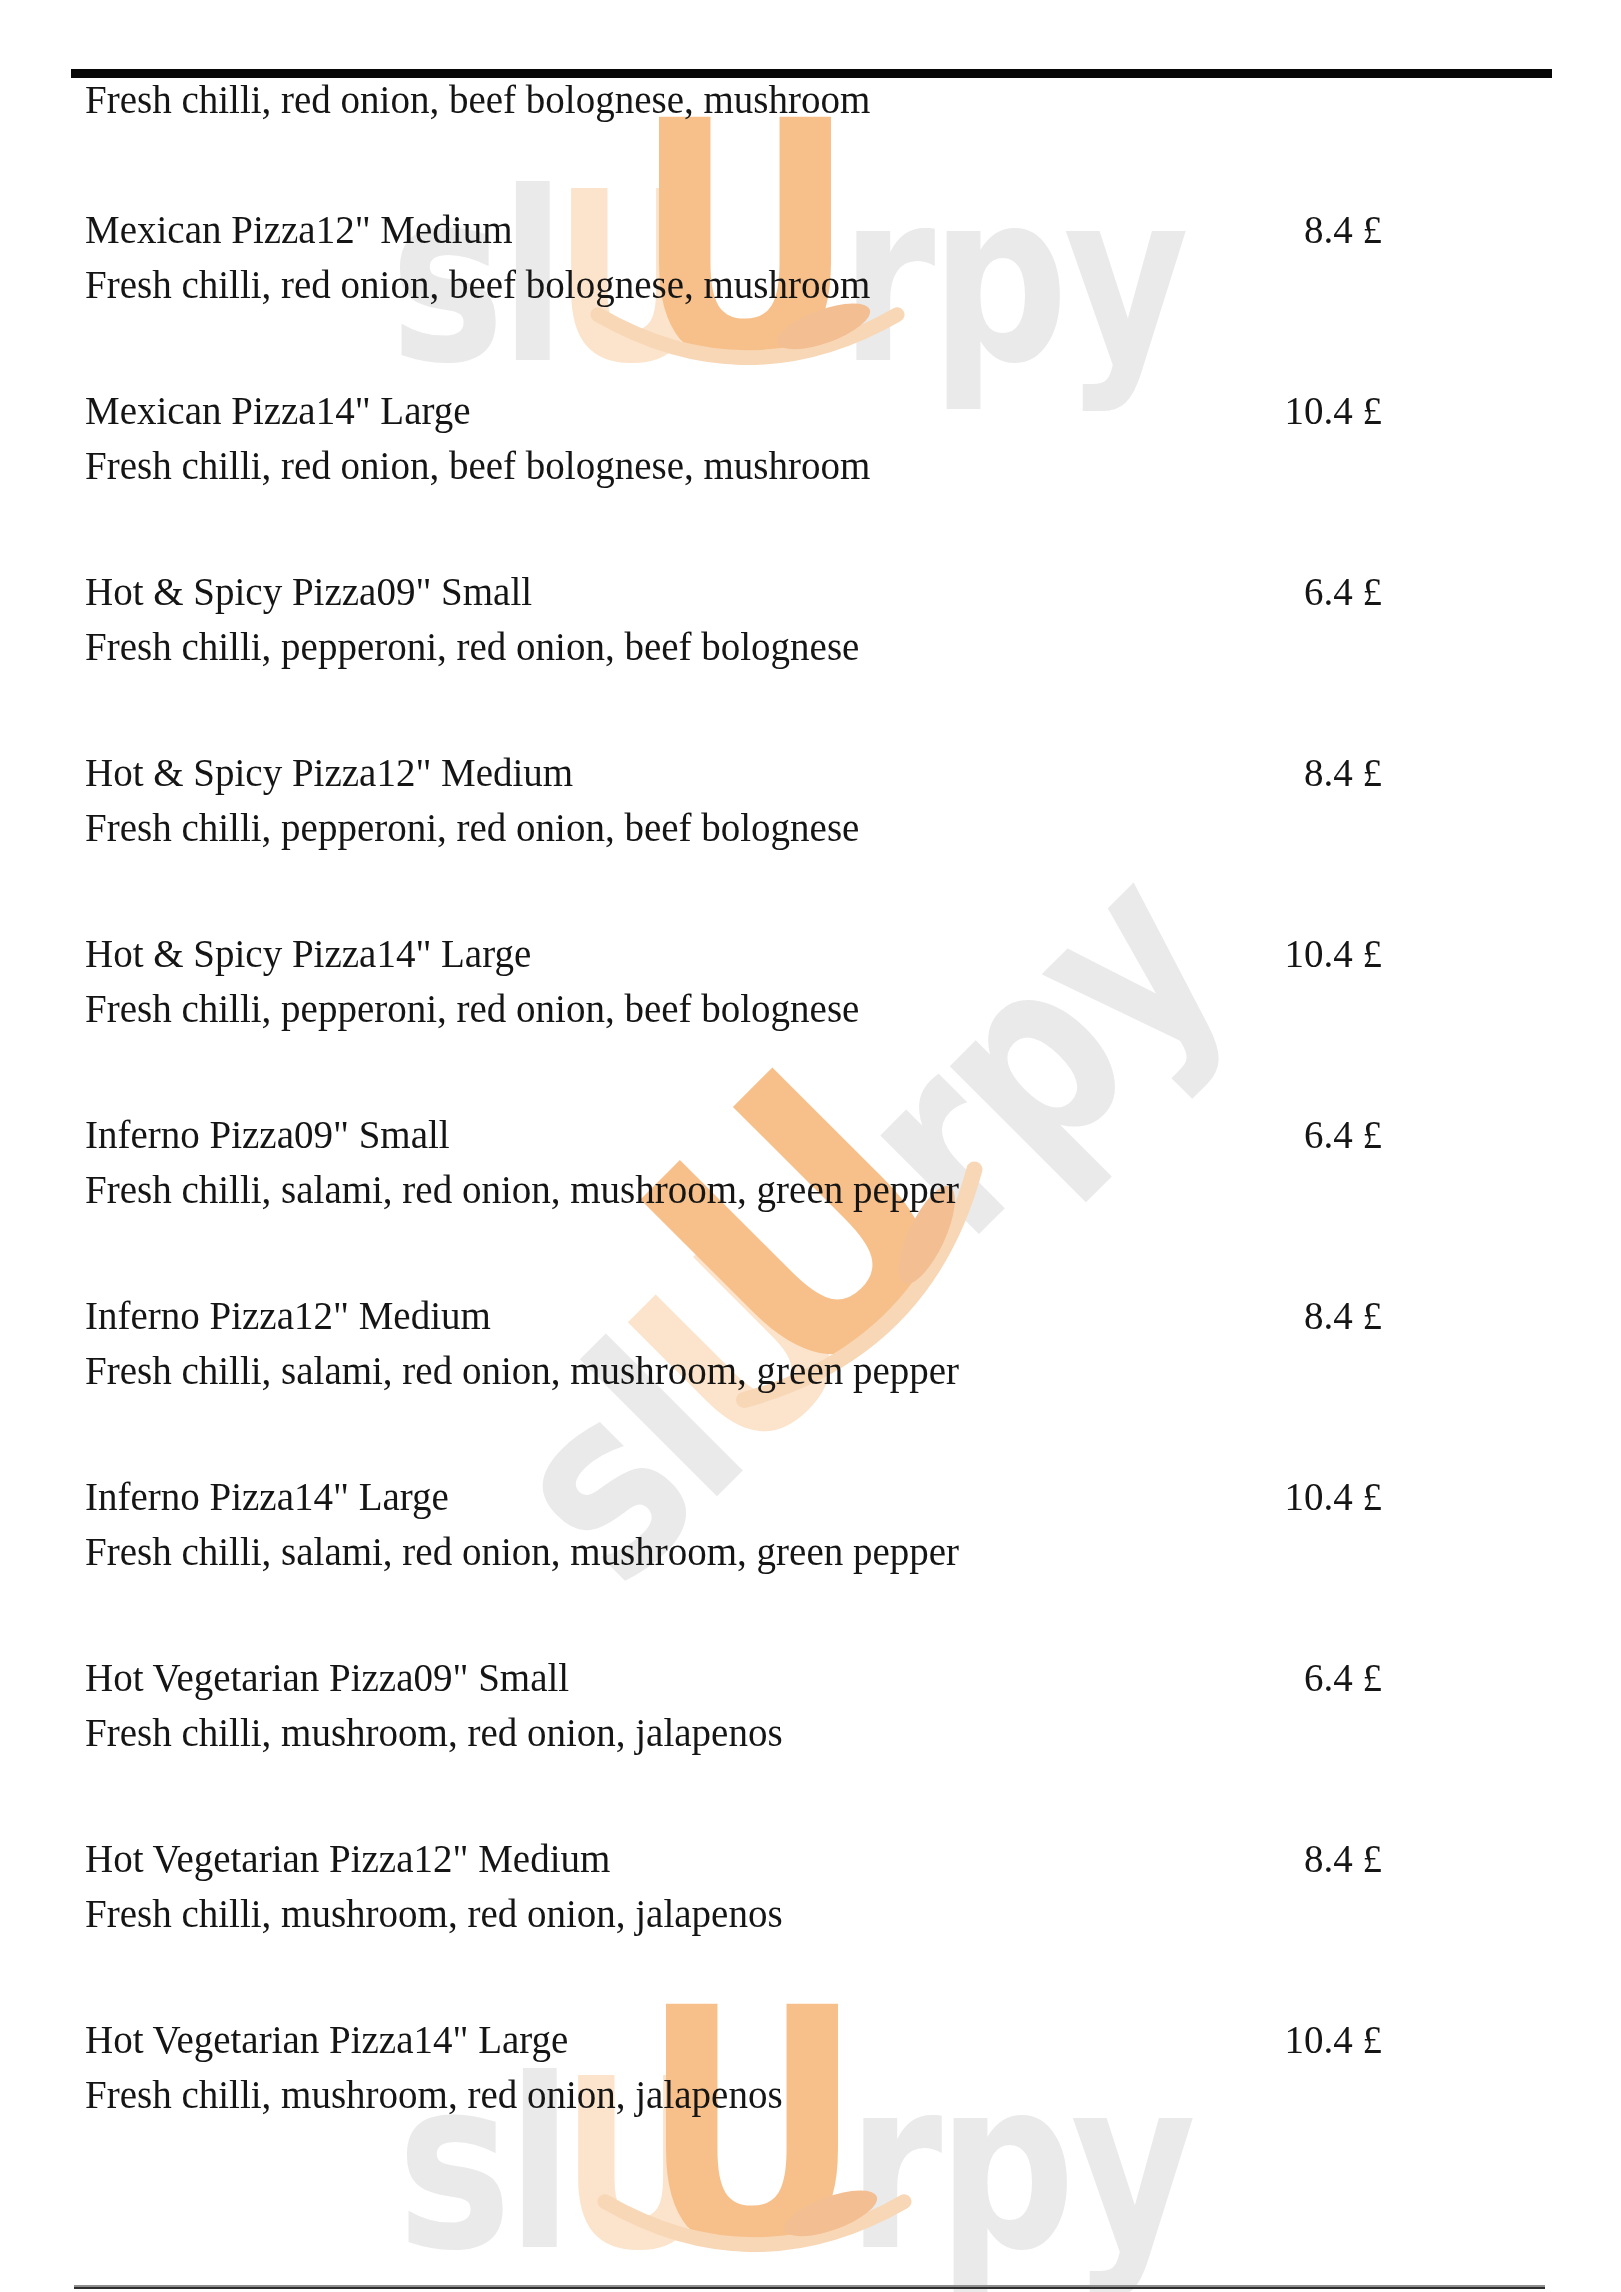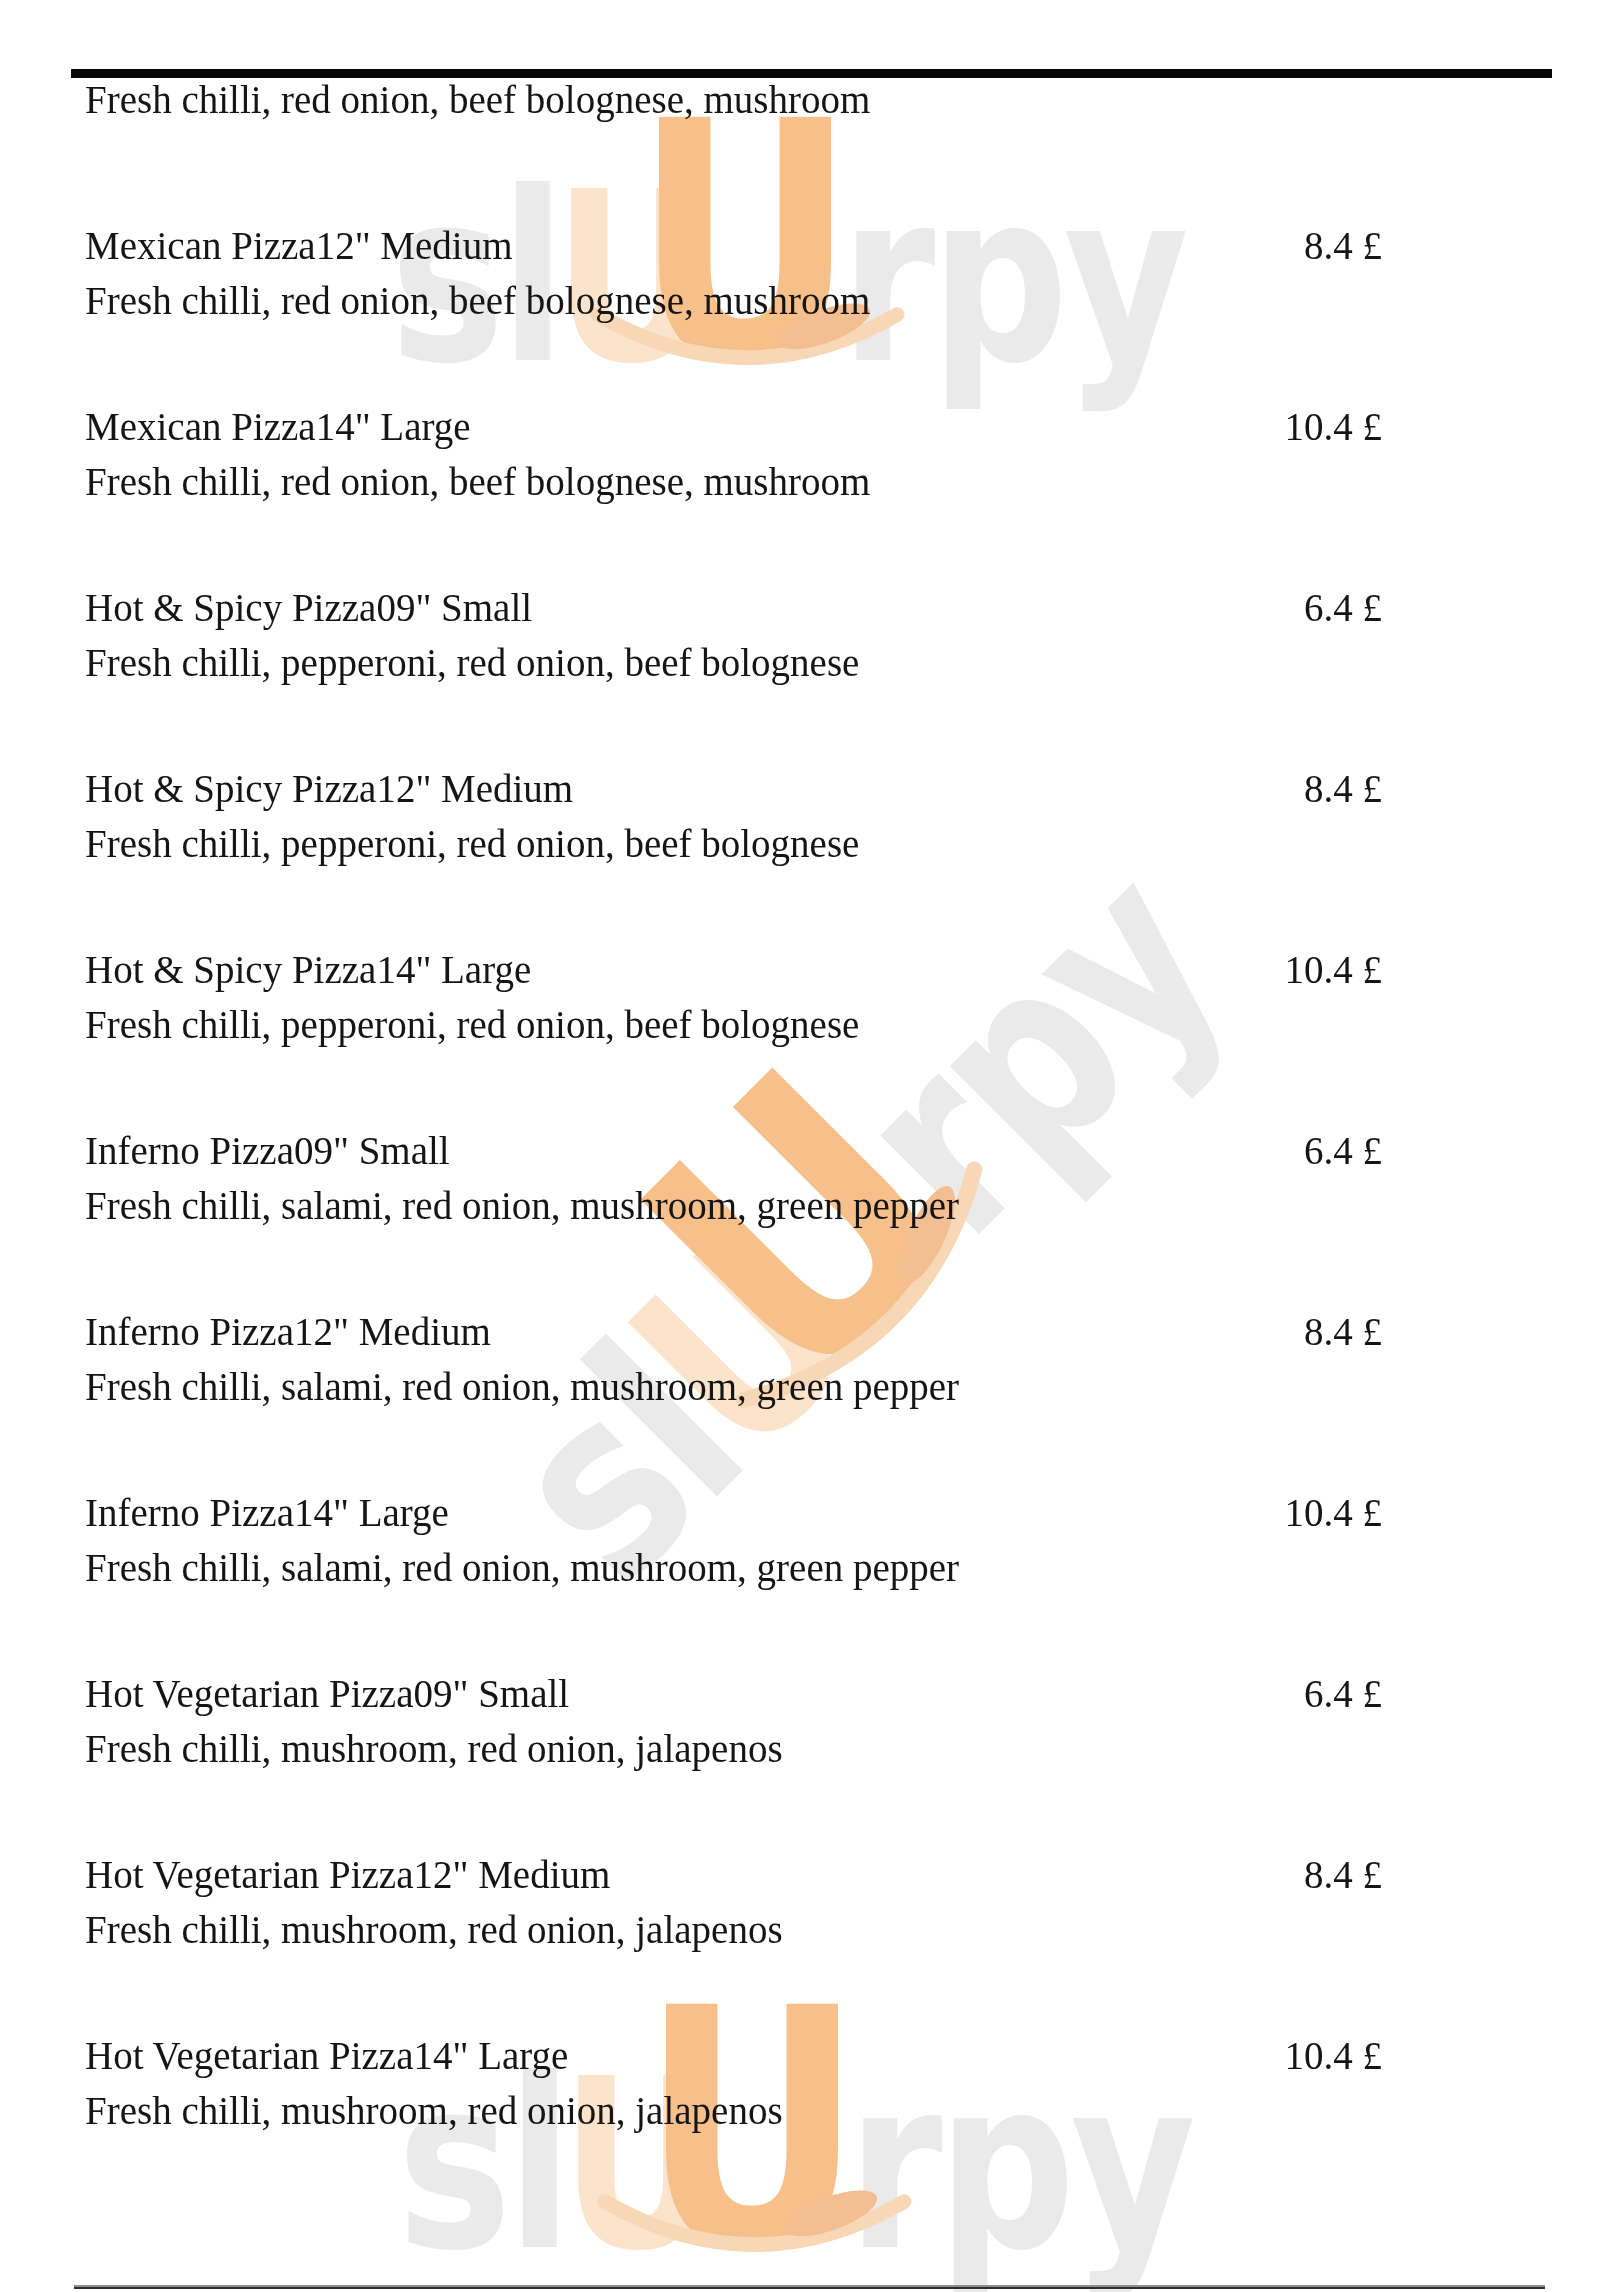--- a/index.html
+++ b/index.html
@@ -35,21 +35,21 @@
   .menu-list {
     position: absolute; left: 85px; top: 206px; right: 239px;
     z-index: 2;
   }
   .menu-item { height: 181px; }
   .item-head {
     display: flex; justify-content: space-between; align-items: baseline;
     font-size: 39px; line-height: 47px;
   }
   .item-name { white-space: nowrap; }
-  .item-price { white-space: nowrap; margin-top: 16px; }
+  .item-price { white-space: nowrap; }
   .item-desc {
     margin-top: 7.8px;
     font-size: 39px; line-height: 47px;
     white-space: nowrap;
   }
 
   
   .watermark {
     position: absolute; z-index: 0;
     font-family: "DejaVu Sans", sans-serif;

